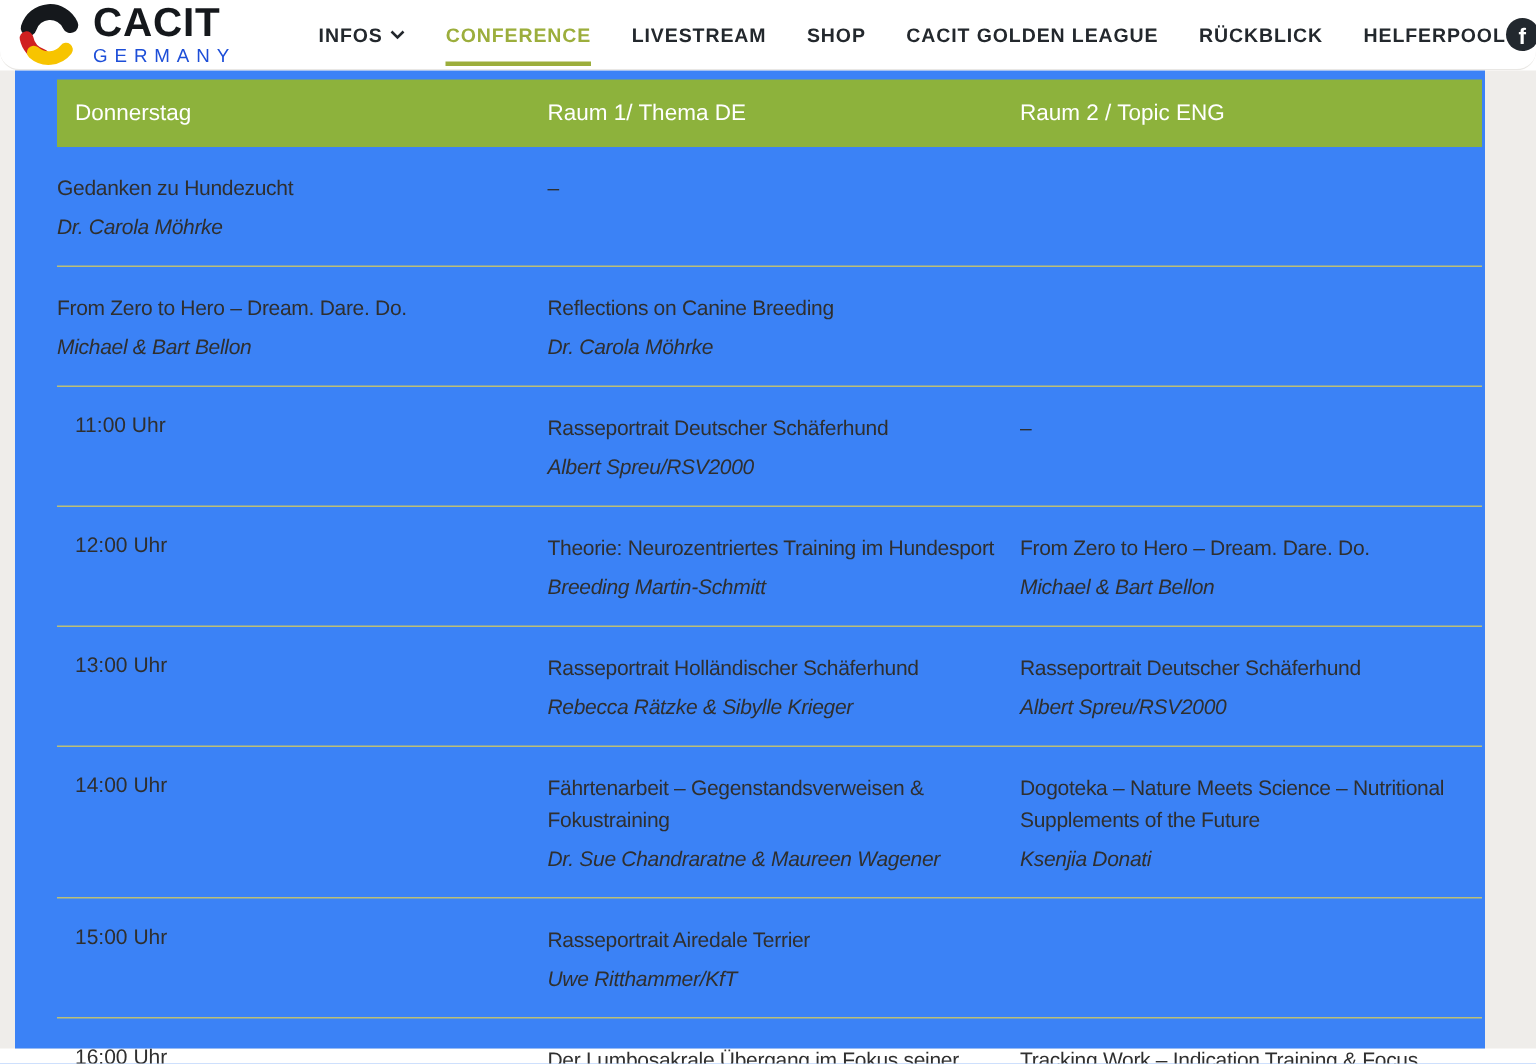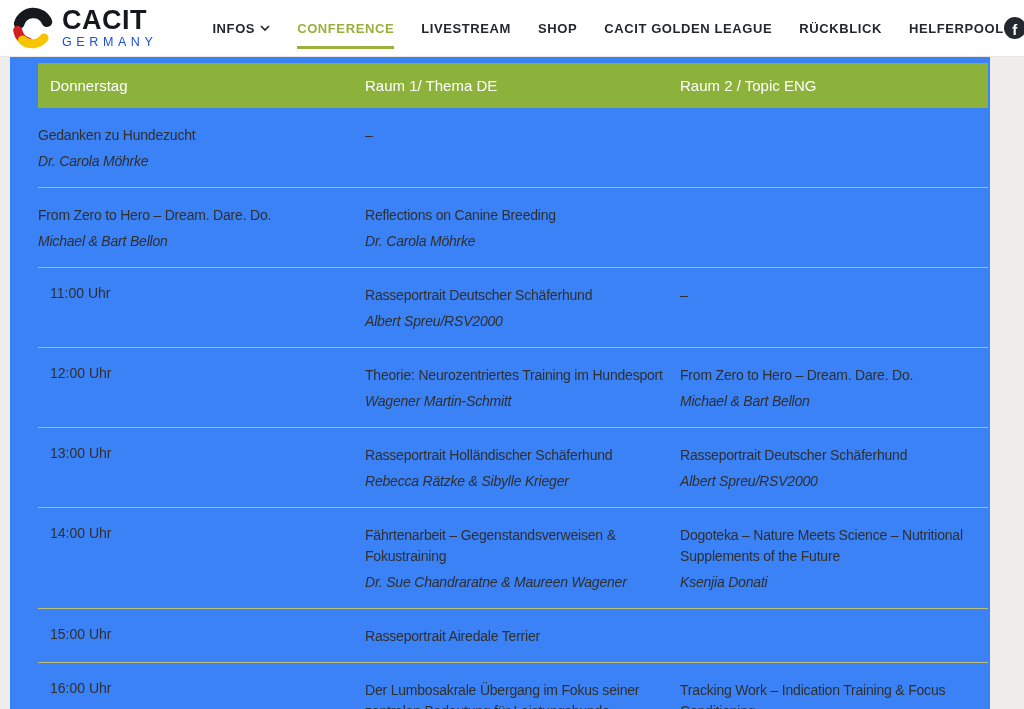--- a/index.html
+++ b/index.html
@@ -1,21 +1,21 @@
 <!DOCTYPE html>
 <html><head>
 <meta charset="utf-8">
 <style>
   * { margin:0; padding:0; box-sizing:border-box; }
   html,body { width:1024px; height:709px; overflow:hidden; background:#ffffff;
               font-family:"Liberation Sans", sans-serif; }
 
   
-  .topbar { height:57px; background:#ffffff; display:flex; align-items:center;
-            border-bottom:1px solid #e9e7e4; padding:0 8px 0 10px; position:relative; }
+  .topbar { height:47px; background:#ffffff; display:flex; align-items:center;
+            border-bottom:1px solid #e9e7e4; padding:0 8px 0 10px; position:relative;border-radius:13px; }
   .brand { display:flex; align-items:center; gap:6px; cursor:pointer; }
   .brand-text { line-height:1; }
   .brand-name { font-size:27px; font-weight:800; letter-spacing:.5px; color:#15181c; }
   .brand-sub  { font-size:12.5px; font-weight:500; letter-spacing:4.6px; color:#1d4ed8; margin-top:2px; }
   nav.mainnav { display:flex; align-items:center; gap:27px; margin-left:55px; }
   .nav-item { display:flex; align-items:center; gap:5px; font-size:13px; font-weight:700;
               letter-spacing:.6px; color:#23282d; cursor:pointer; position:relative;
               text-transform:uppercase; white-space:nowrap; }
   .nav-item.active { color:#9cae3c; }
   .nav-item.active::after { content:""; position:absolute; left:0; right:0; bottom:-13px;
@@ -141,21 +141,21 @@
         <div class="cell">
           <div class="title">–</div>
 
         </div>
       </div>
 
       <div class="row">
         <div class="cell time">12:00 Uhr</div>
         <div class="cell">
           <div class="title">Theorie: Neurozentriertes Training im Hundesport</div>
-          <div class="speaker">Wagener Martin-Schmitt</div>
+          <div class="speaker">Breeding Martin-Schmitt</div>
         </div>
         <div class="cell">
           <div class="title">From Zero to Hero – Dream. Dare. Do.</div>
           <div class="speaker">Michael &amp; Bart Bellon</div>
         </div>
       </div>
 
       <div class="row">
         <div class="cell time">13:00 Uhr</div>
         <div class="cell">
@@ -177,20 +177,21 @@
         <div class="cell">
           <div class="title">Dogoteka – Nature Meets Science – Nutritional Supplements of the Future</div>
           <div class="speaker">Ksenjia Donati</div>
         </div>
       </div>
 
       <div class="row">
         <div class="cell time">15:00 Uhr</div>
         <div class="cell">
           <div class="title">Rasseportrait Airedale Terrier</div>
+          <div class="speaker">Uwe Ritthammer/KfT</div>
         </div>
         <div class="cell">
           <div class="title"></div>
 
         </div>
       </div>
 
       <div class="row">
         <div class="cell time">16:00 Uhr</div>
         <div class="cell">

